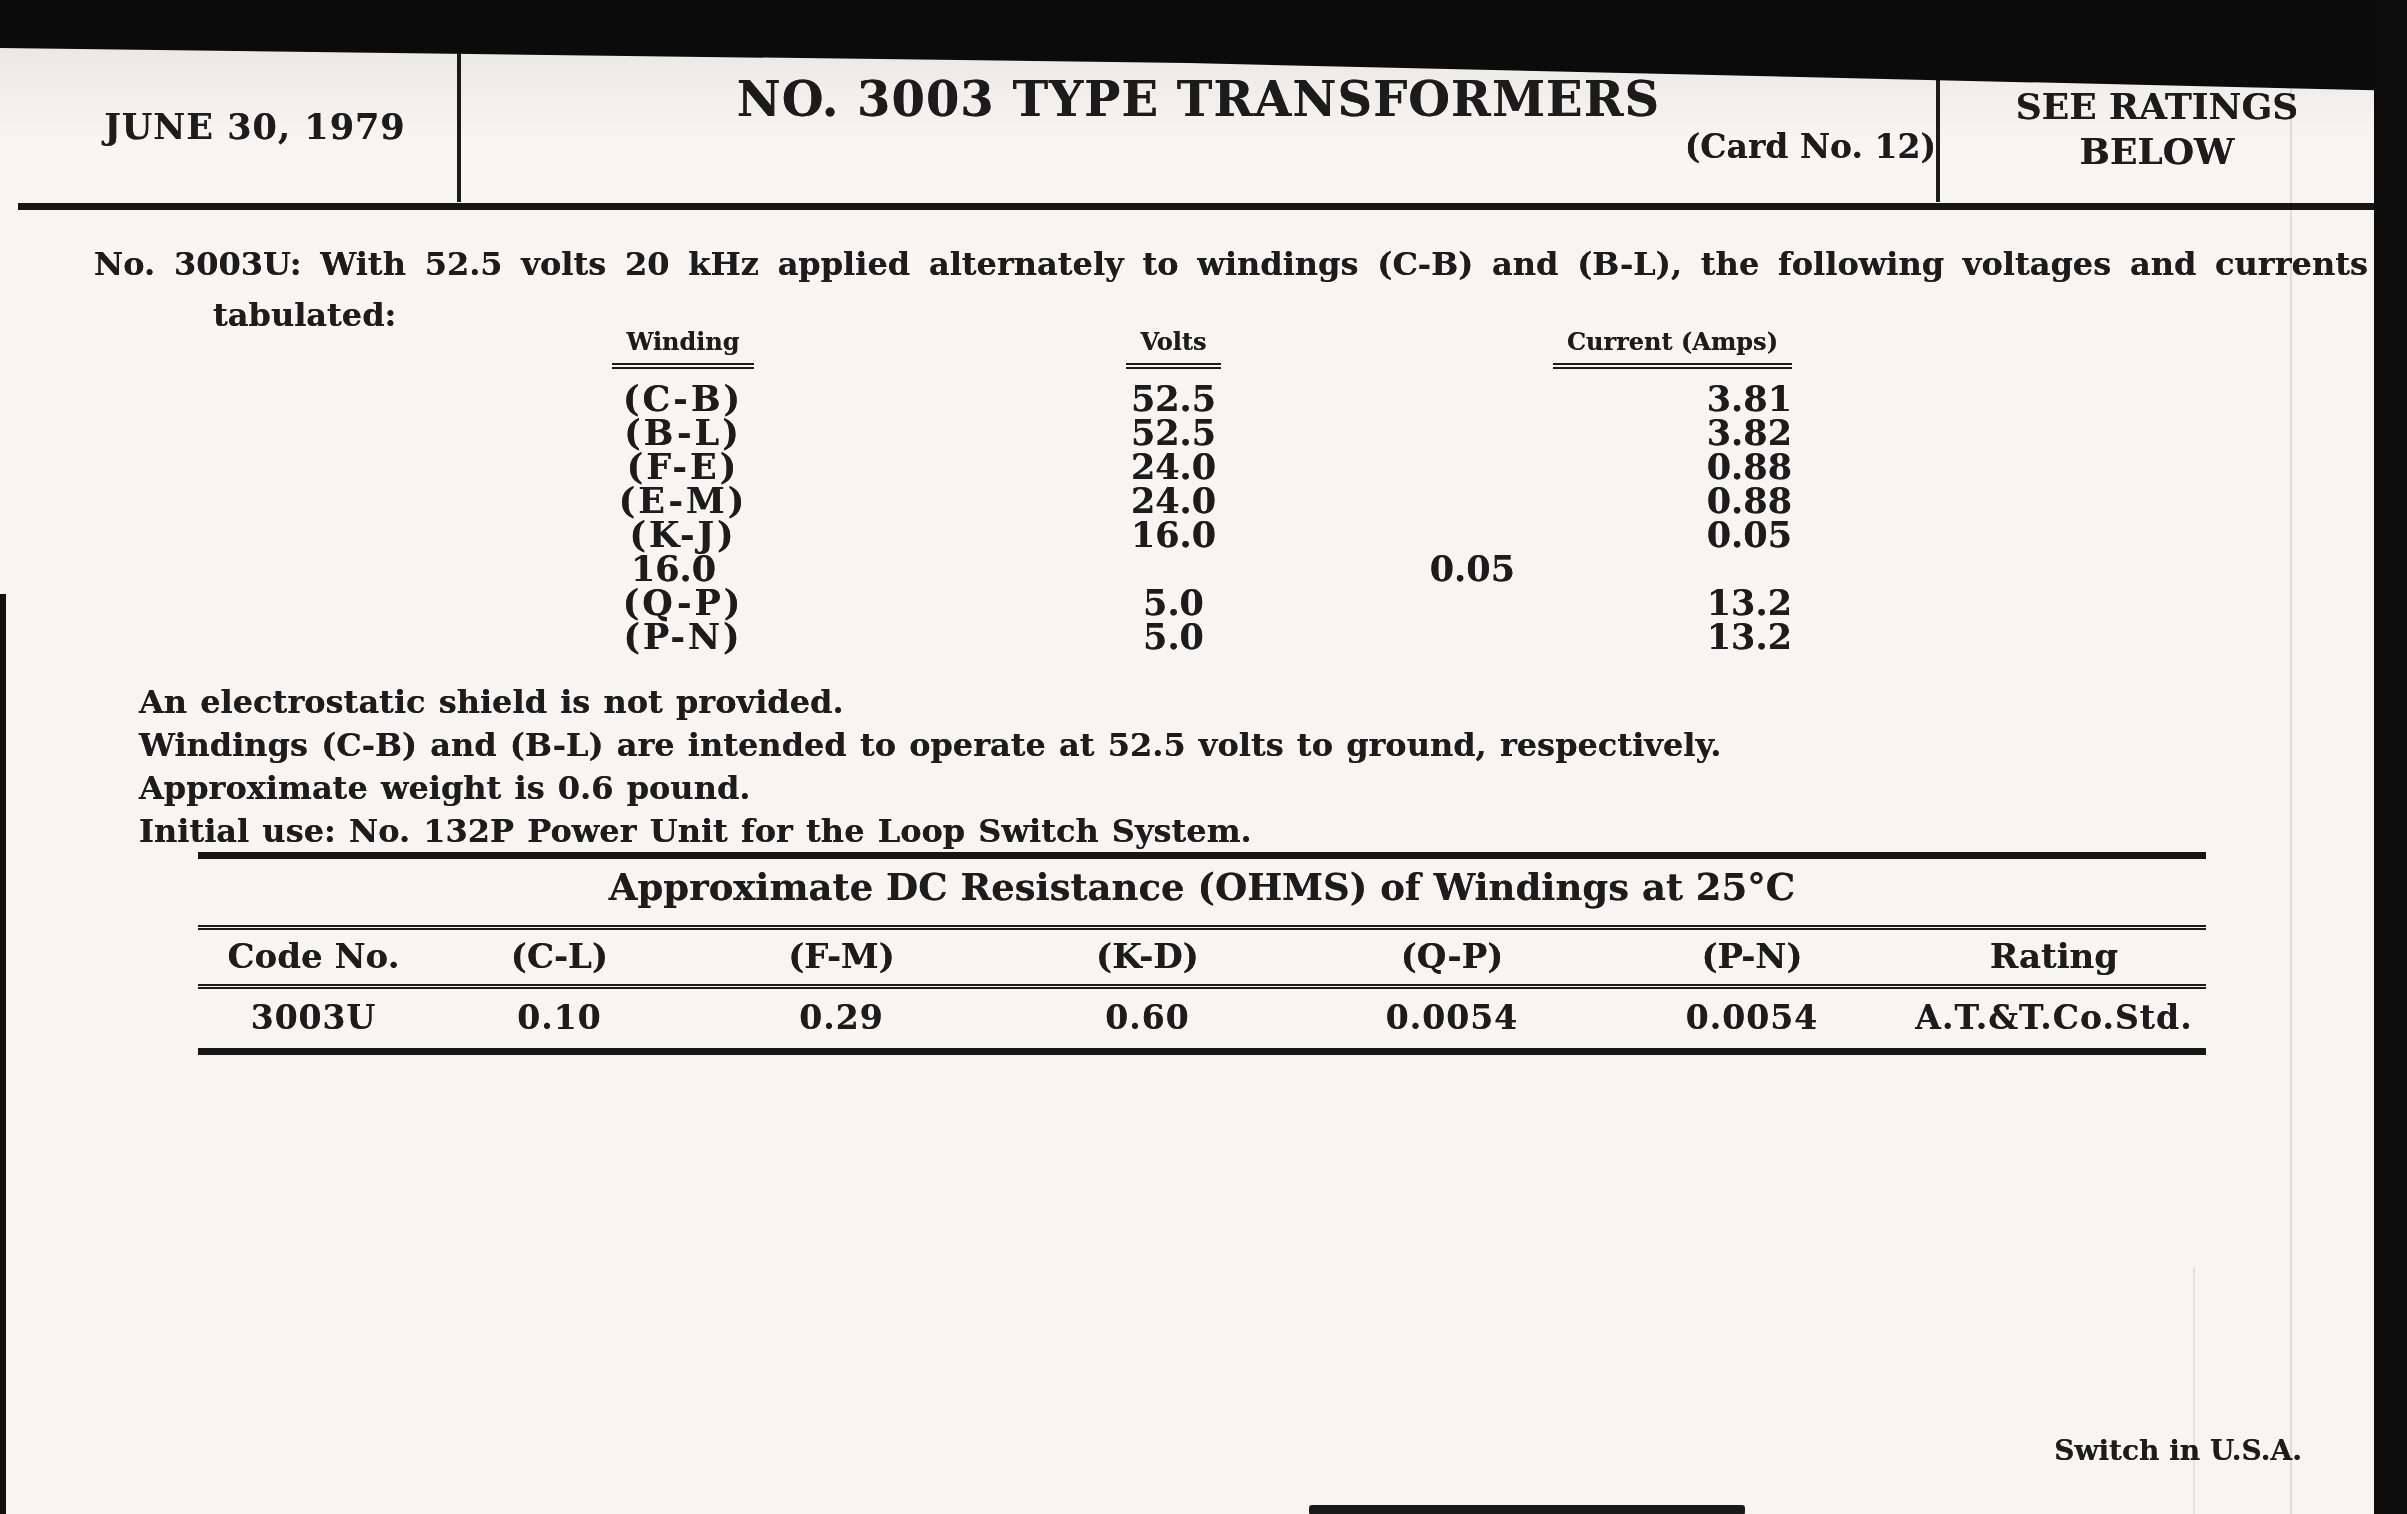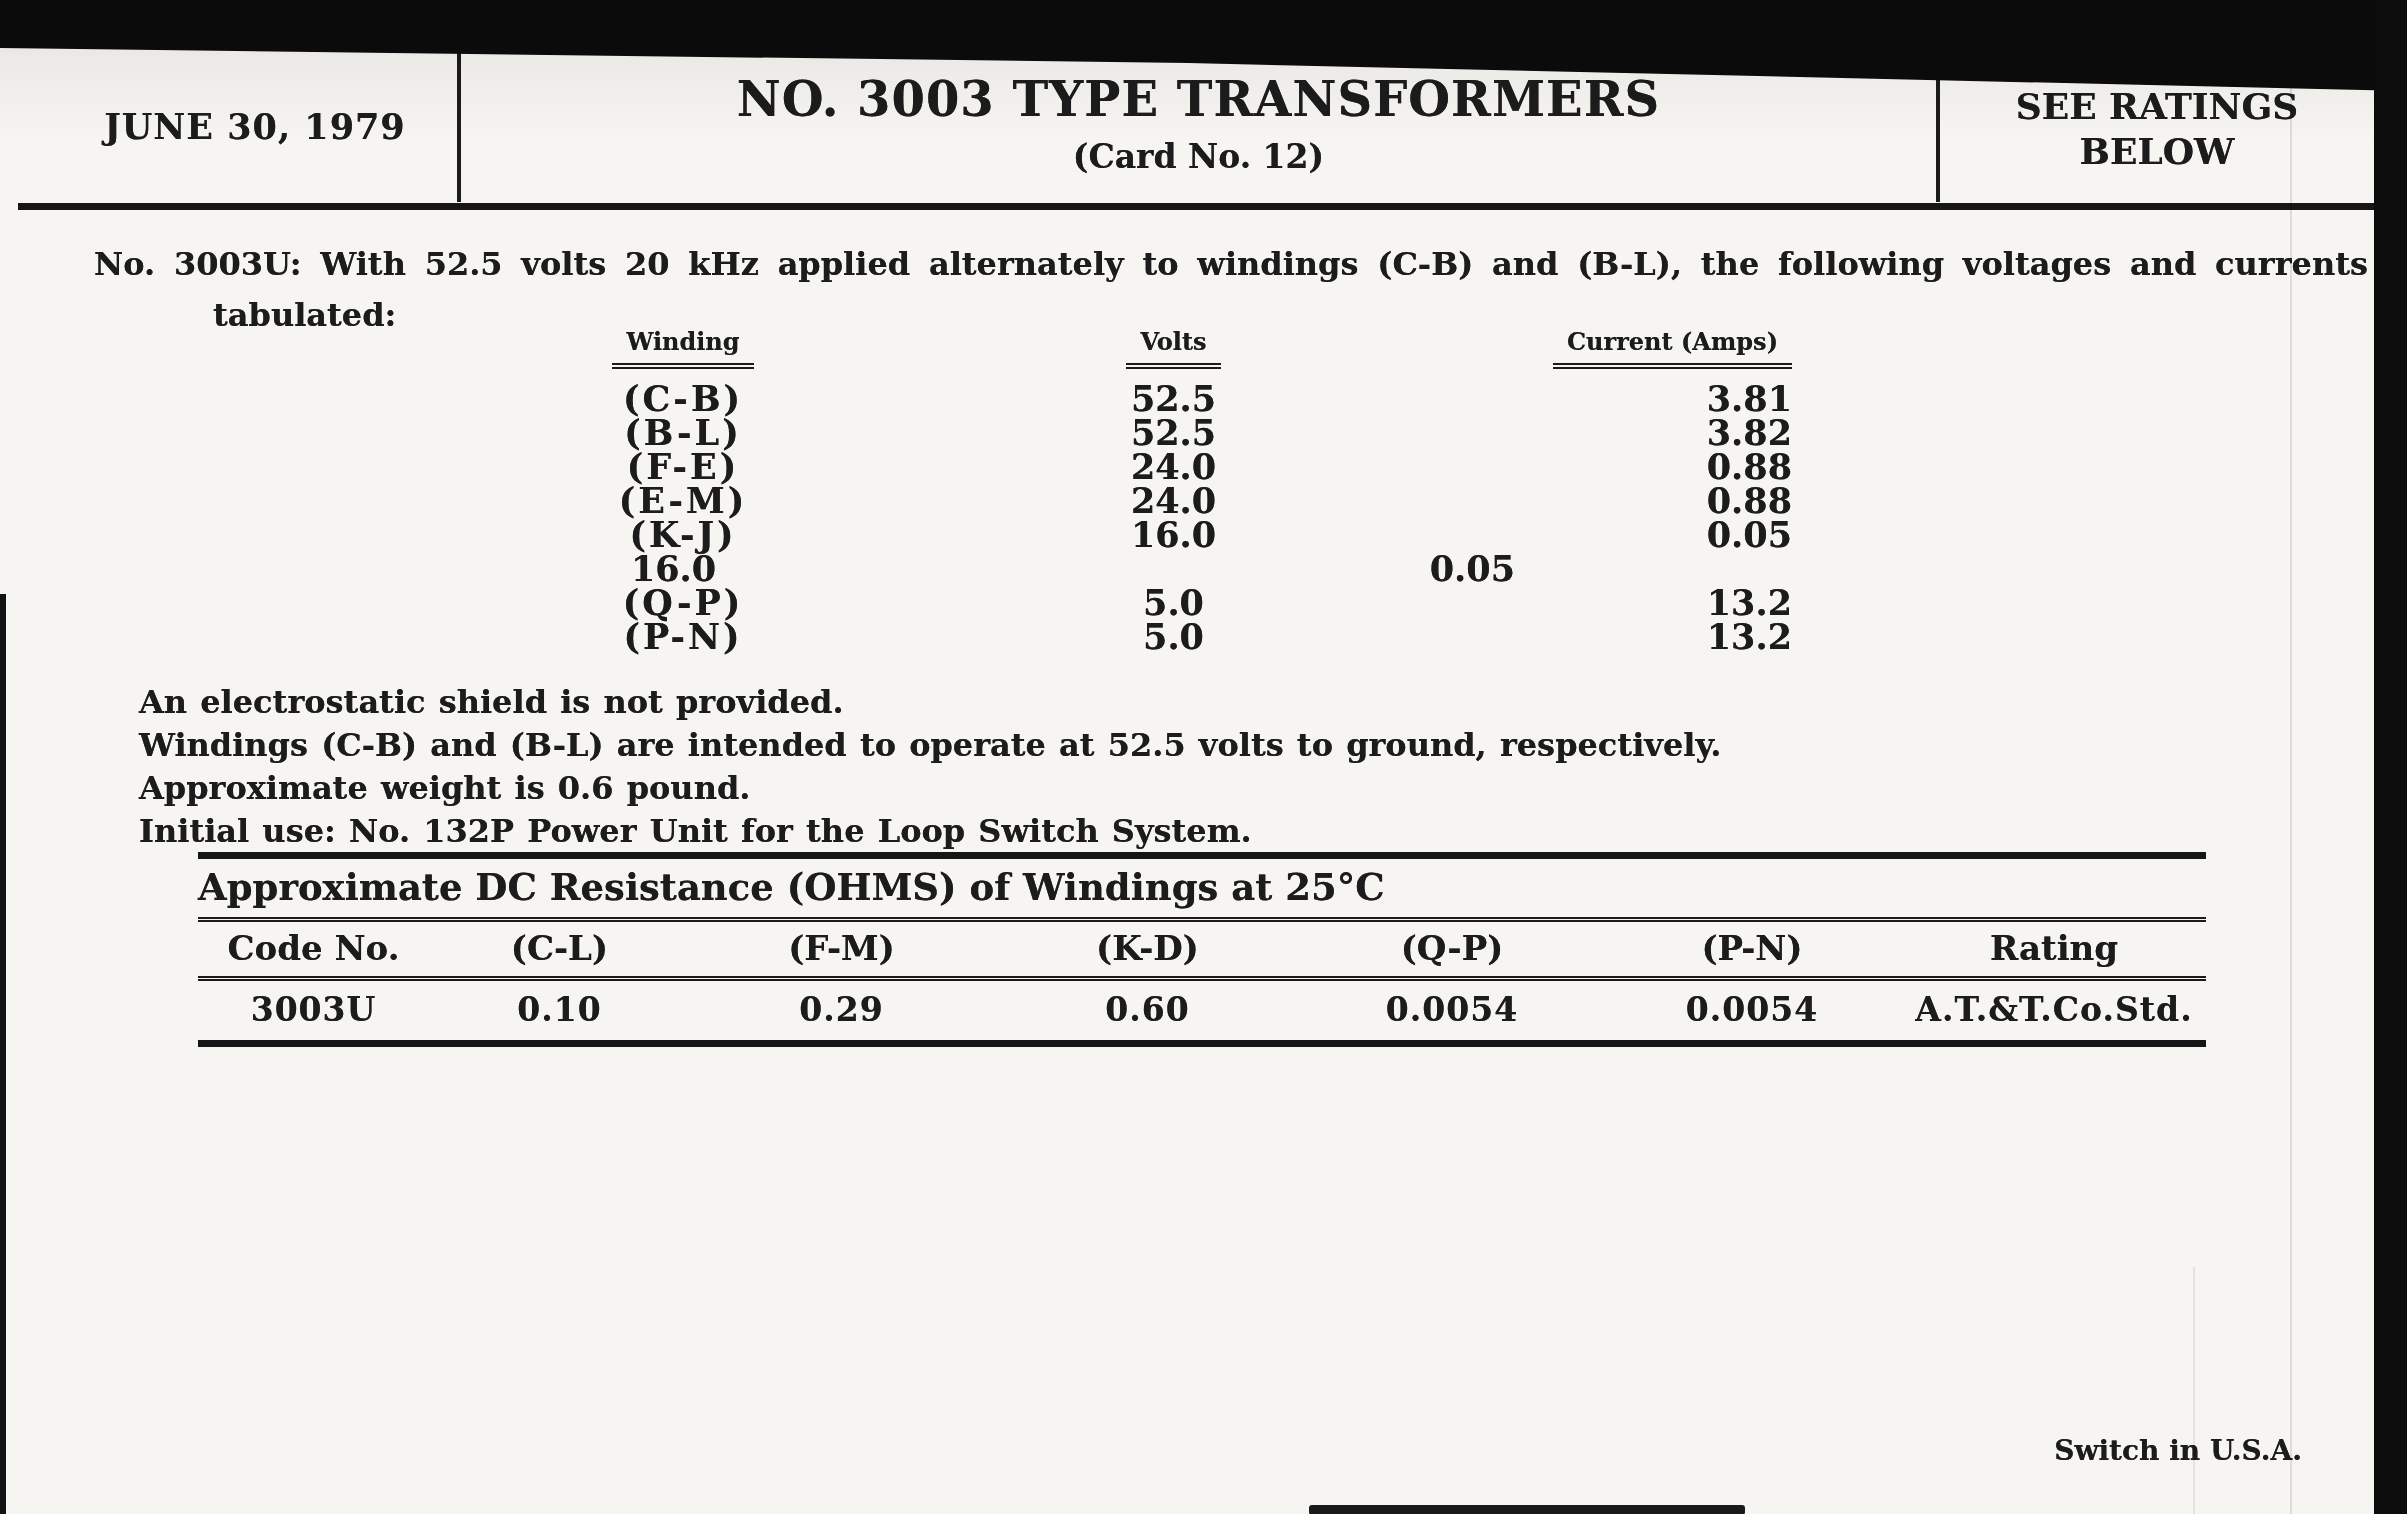--- a/index.html
+++ b/index.html
@@ -18,21 +18,21 @@
   .faint-line-2{position:absolute;left:2193px;top:1267px;width:2px;height:248px;background:rgba(0,0,0,0.07);}
   .top-shade{position:absolute;left:0;top:48px;width:2408px;height:94px;
              background:linear-gradient(rgba(0,0,0,0.05),rgba(0,0,0,0));}
 
   
   .header{position:absolute;left:18px;top:51px;width:2356px;height:151px;display:flex;box-sizing:border-box;}
   .h-left{width:439px;display:flex;align-items:center;justify-content:center;padding-left:35px;box-sizing:border-box;
           font-size:35px;letter-spacing:1px;}
   .h-center{flex:1;border-left:4px solid #1b1b1b;border-right:4px solid #1b1b1b;text-align:center;padding-top:20px;box-sizing:border-box;}
   .h-title{font-size:48px;letter-spacing:1px;}
-  .h-sub{font-size:33px;margin-top:10px;}
+  .h-sub{font-size:33px;text-align:right;}
   .h-right{width:434px;text-align:center;padding-top:33px;font-size:36px;line-height:45px;box-sizing:border-box;}
   .rule-top{position:absolute;left:18px;top:203px;width:2360px;height:7px;background:#161616;}
 
   
   .intro{position:absolute;left:94px;top:245px;width:2274px;font-size:32px;}
   .intro-l1{text-align:justify;height:42px;overflow:hidden;word-spacing:5px;}
   .intro-l1::after{content:"";display:inline-block;width:100%;}
   .intro-l2{margin-left:119px;margin-top:9px;}
 
   
@@ -44,21 +44,21 @@
   .wc2{padding-right:168px;text-align:center;box-sizing:border-box;}
   .wc3{text-align:right;}
   .wh-u{display:inline-block;border-bottom:6px double #1b1b1b;padding:0 14px 7px 14px;}
   .w-label{letter-spacing:3px;}
 
   
   .notes{position:absolute;left:139px;top:681px;font-size:32px;line-height:43px;word-spacing:2px;}
 
   
   .dc{position:absolute;left:198px;top:852px;width:2008px;border-top:7px solid #161616;border-bottom:7px solid #161616;}
-  .dc-title{text-align:left;font-size:37px;line-height:40px;padding:8px 0 10px 0;}
+  .dc-title{text-align:center;font-size:37px;line-height:40px;padding:8px 0 18px 0;}
   .dc-rule{border-top:5px double #1b1b1b;height:0;}
   .dc-grid{display:grid;grid-template-columns:231px 261px 303px 309px 300px 300px 304px;text-align:center;}
   .dc-head{font-size:34px;padding:6px 0 8px 0;}
   .dc-row{font-size:33px;padding:9px 0 11px 0;letter-spacing:1px;}
 
   
   .foot-left{position:absolute;left:861px;top:1434px;font-size:28px;}
   .foot-right{position:absolute;right:106px;top:1434px;font-size:28px;}
 </style>
 </head>

